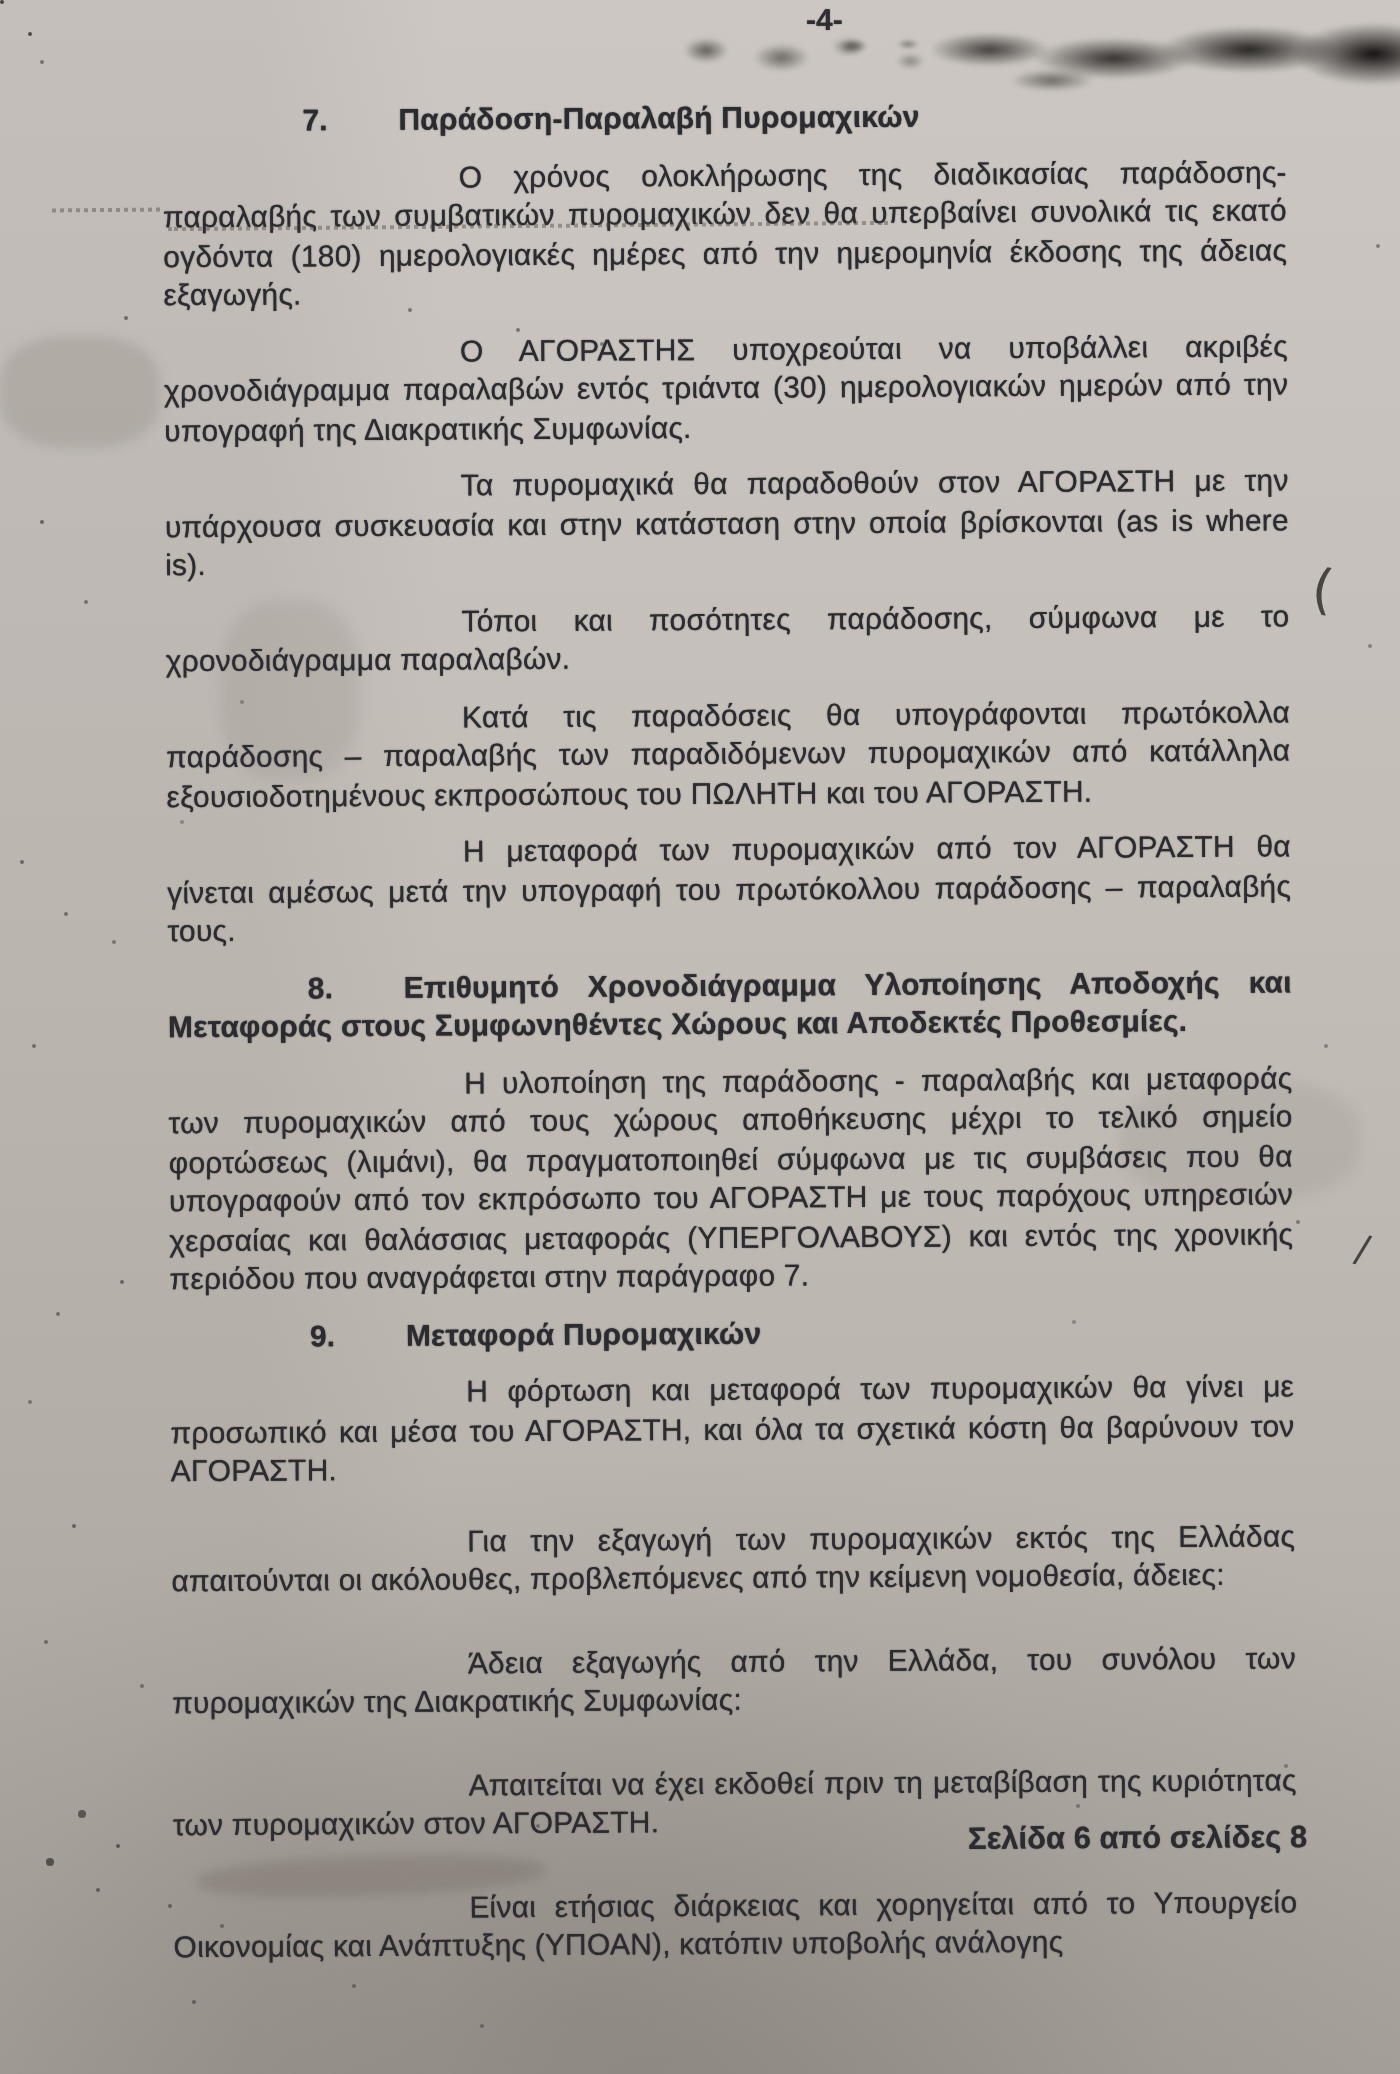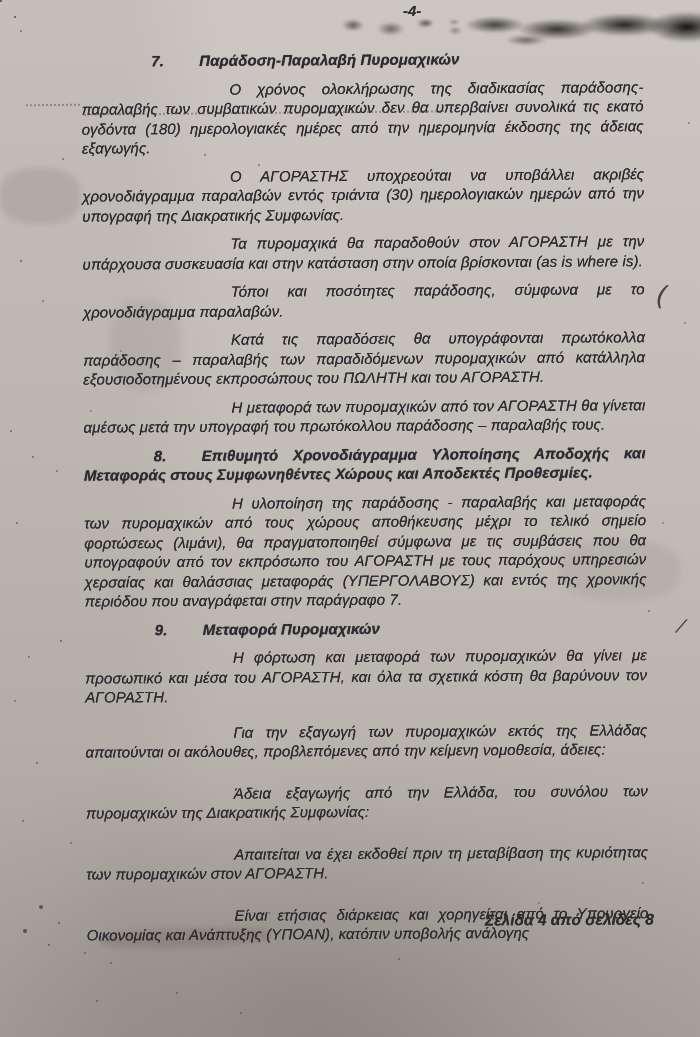--- a/index.html
+++ b/index.html
@@ -7,21 +7,20 @@
     width:700px;height:1037px;overflow:hidden;
     font-family:"Liberation Sans","DejaVu Sans",sans-serif;
   }
   .page{
     position:relative;width:700px;height:1037px;overflow:hidden;
     background:
       radial-gradient(130% 55% at 50% 102%, rgba(72,66,61,.20), rgba(72,66,61,0) 58%),
       radial-gradient(60% 30% at 42% 97%, rgba(70,64,60,.14), rgba(70,64,60,0) 70%),
       linear-gradient(90deg, rgba(90,84,78,.07) 0 130px, rgba(90,84,78,0) 220px),
       linear-gradient(180deg,#ccc7c2 0%,#c7c2bd 22%,#c2bcb6 48%,#bab4ae 72%,#aba59f 100%);
-    font-style: italic;
   }
   .content{
     position:absolute;left:0;top:44px;width:700px;
     padding:0 54px 0 84px;box-sizing:border-box;
     transform:rotate(-0.35deg);
     color:#2b2b30;
     font-size:15px;line-height:19.5px;letter-spacing:.1px;
     text-shadow:0 0 .6px rgba(43,43,48,.95);
   }
   .para{
@@ -162,19 +161,19 @@
       <span class="num">9.</span><span>Μεταφορά Πυρομαχικών</span>
     </div>
     <p class="para gap-md">Η φόρτωση και μεταφορά των πυρομαχικών θα γίνει με προσωπικό και μέσα του ΑΓΟΡΑΣΤΗ, και όλα τα σχετικά  κόστη θα βαρύνουν τον ΑΓΟΡΑΣΤΗ.</p>
     <p class="para gap-lg">Για την εξαγωγή των πυρομαχικών εκτός της Ελλάδας απαιτούνται οι ακόλουθες, προβλεπόμενες από την κείμενη νομοθεσία, άδειες:</p>
     <p class="para gap-lg">Άδεια εξαγωγής από την Ελλάδα, του συνόλου των πυρομαχικών της Διακρατικής Συμφωνίας:</p>
     <p class="para gap-lg">Απαιτείται να έχει εκδοθεί πριν τη μεταβίβαση της κυριότητας των πυρομαχικών στον ΑΓΟΡΑΣΤΗ.</p>
     <p class="para">Είναι ετήσιας διάρκειας και χορηγείται από το Υπουργείο Οικονομίας και Ανάπτυξης (ΥΠΟΑΝ), κατόπιν υποβολής ανάλογης</p>
 
   </div>
 
-  <div class="footer">Σελίδα 4 από σελίδες 8</div>
+  <div class="footer">Σελίδα 6 από σελίδες 8</div>
 
   <div class="pen pen1">(</div>
   <div class="pen pen2">∕</div>
 
   <div class="speckles"></div>
 </div>
 
 </body></html>

